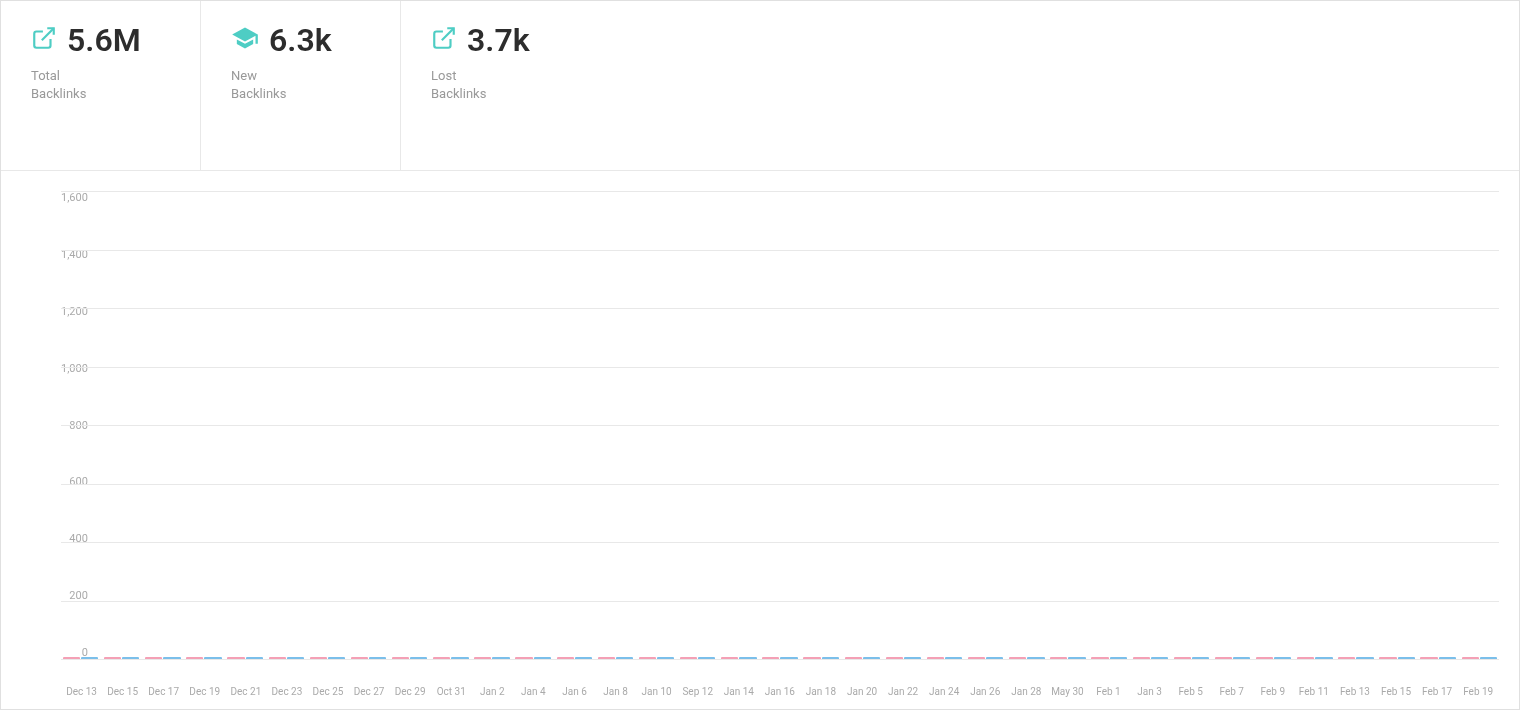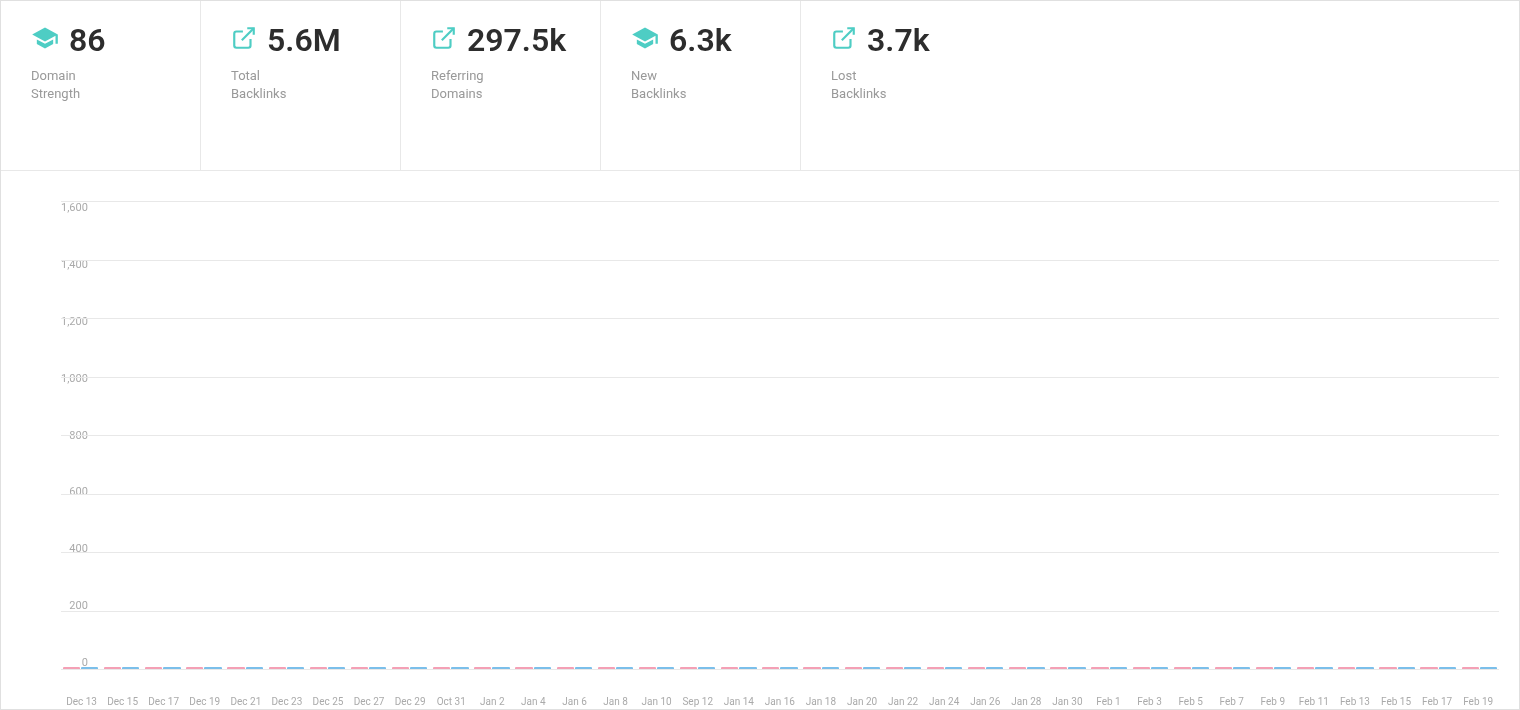--- a/index.html
+++ b/index.html
@@ -56,21 +56,20 @@
     }
     .chart-area {
       flex: 1;
       position: relative;
       padding: 20px 20px 50px 60px;
     }
     .chart-inner {
       position: relative;
       width: 100%;
       height: 100%;
-      margin-top: 10px;
     }
     .y-axis {
       position: absolute;
       left: 0;
       top: 0;
       bottom: 0;
       display: flex;
       flex-direction: column;
       justify-content: space-between;
       align-items: flex-end;
@@ -132,50 +131,30 @@
       font-size: 10px;
       color: #aaa;
     }
   </style>
 </head>
 <body>
 
 <div class="container">
 
   <div class="stats-row">
-  <div class="stat-item">
-    <div class="stat-top">
-      <span><svg width="28" height="28" viewBox="0 0 24 24" fill="#4ecdc4">
-      <path d="M12 3L1 9l11 6 9-4.91V17h2V9L12 3zM5 13.18v4L12 21l7-3.82v-4L12 17l-7-3.82z"></path>
-    </svg></span>
-      <span class="stat-value">86</span>
-    </div>
-    <div class="stat-label">Domain<br>Strength</div>
-  </div>
       <div class="stat-item">
     <div class="stat-top">
       <span><svg width="26" height="26" viewBox="0 0 24 24" fill="none" stroke="#4ecdc4" stroke-width="2">
       <path d="M18 13v6a2 2 0 0 1-2 2H5a2 2 0 0 1-2-2V8a2 2 0 0 1 2-2h6"></path>
       <polyline points="15 3 21 3 21 9"></polyline>
       <line x1="10" y1="14" x2="21" y2="3"></line>
     </svg></span>
       <span class="stat-value">5.6M</span>
     </div>
     <div class="stat-label">Total<br>Backlinks</div>
-  </div>
-      <div class="stat-item">
-    <div class="stat-top">
-      <span><svg width="26" height="26" viewBox="0 0 24 24" fill="none" stroke="#4ecdc4" stroke-width="2">
-      <path d="M18 13v6a2 2 0 0 1-2 2H5a2 2 0 0 1-2-2V8a2 2 0 0 1 2-2h6"></path>
-      <polyline points="15 3 21 3 21 9"></polyline>
-      <line x1="10" y1="14" x2="21" y2="3"></line>
-    </svg></span>
-      <span class="stat-value">297.5k</span>
-    </div>
-    <div class="stat-label">Referring<br>Domains</div>
   </div>
       <div class="stat-item">
     <div class="stat-top">
       <span><svg width="28" height="28" viewBox="0 0 24 24" fill="#4ecdc4">
       <path d="M12 3L1 9l11 6 9-4.91V17h2V9L12 3zM5 13.18v4L12 21l7-3.82v-4L12 17l-7-3.82z"></path>
     </svg></span>
       <span class="stat-value">6.3k</span>
     </div>
     <div class="stat-label">New<br>Backlinks</div>
   </div>
@@ -380,23 +359,23 @@
           <div class="x-label">Jan 10</div>
           <div class="x-label">Sep 12</div>
           <div class="x-label">Jan 14</div>
           <div class="x-label">Jan 16</div>
           <div class="x-label">Jan 18</div>
           <div class="x-label">Jan 20</div>
           <div class="x-label">Jan 22</div>
           <div class="x-label">Jan 24</div>
           <div class="x-label">Jan 26</div>
           <div class="x-label">Jan 28</div>
-          <div class="x-label">Jan 30</div>
+          <div class="x-label">May 30</div>
           <div class="x-label">Feb 1</div>
-          <div class="x-label">Feb 3</div>
+          <div class="x-label">Jan 3</div>
           <div class="x-label">Feb 5</div>
           <div class="x-label">Feb 7</div>
           <div class="x-label">Feb 9</div>
           <div class="x-label">Feb 11</div>
           <div class="x-label">Feb 13</div>
           <div class="x-label">Feb 15</div>
           <div class="x-label">Feb 17</div>
           <div class="x-label">Feb 19</div>
         </div>
     </div>

